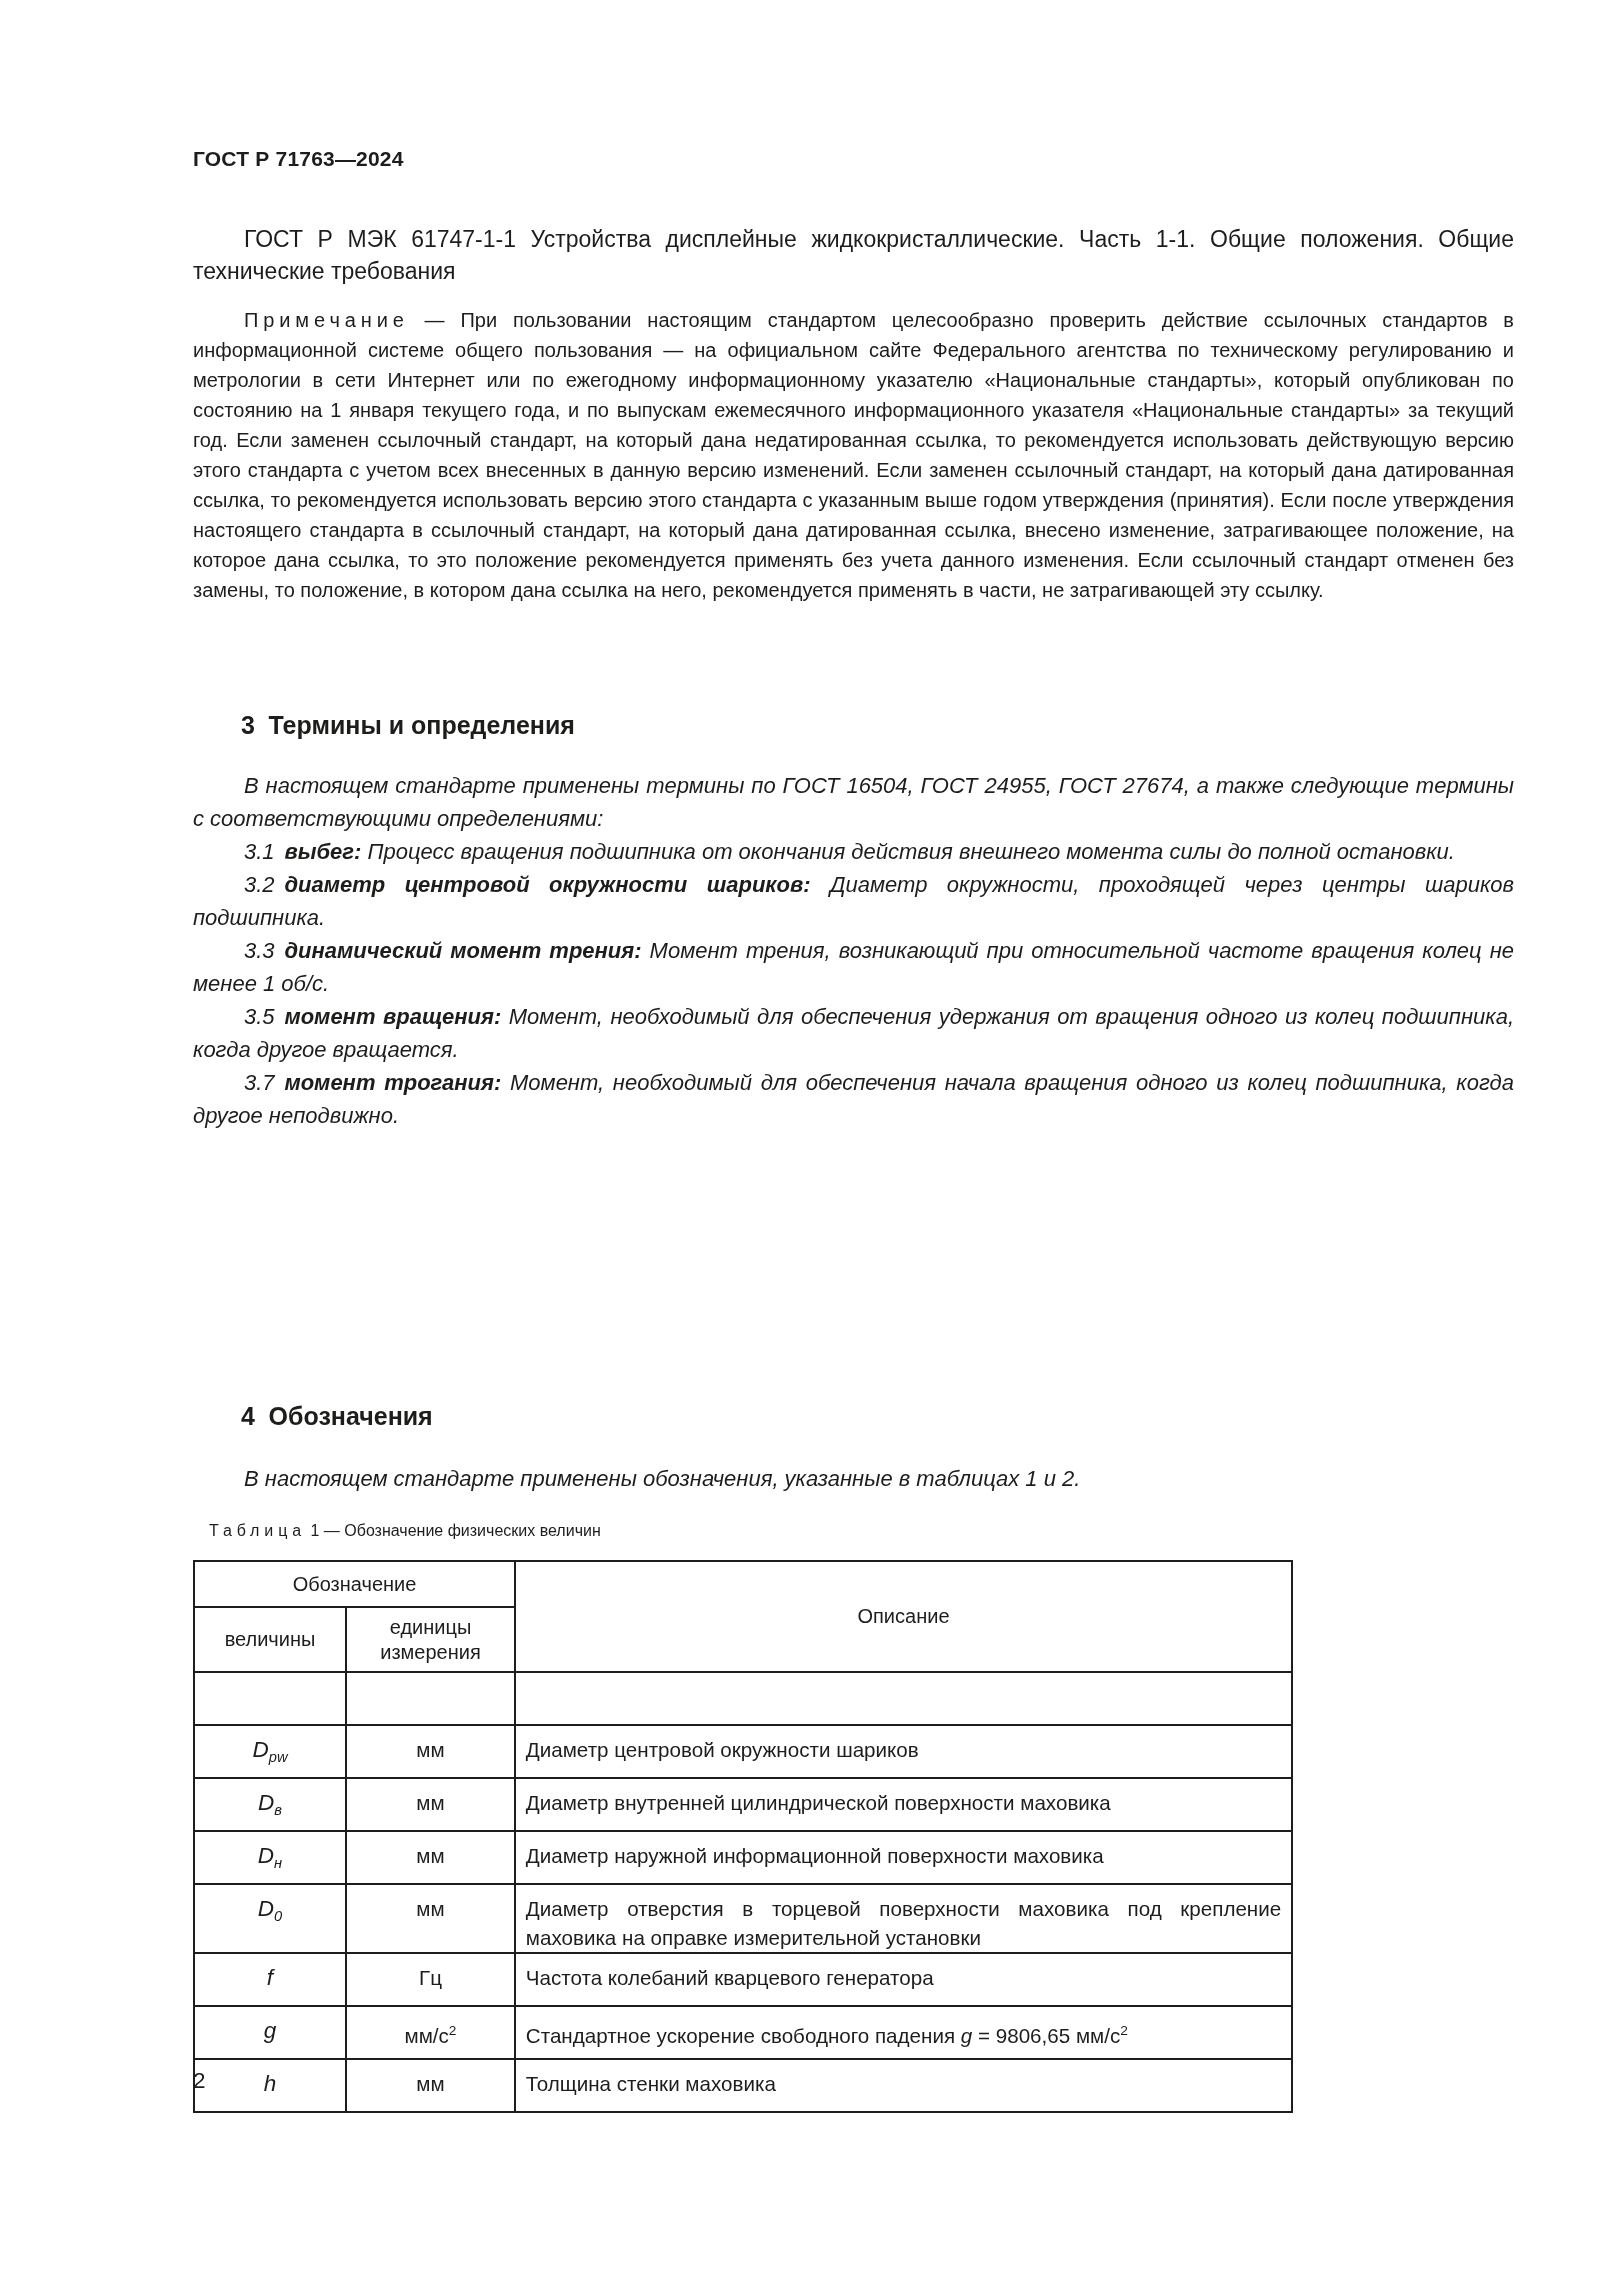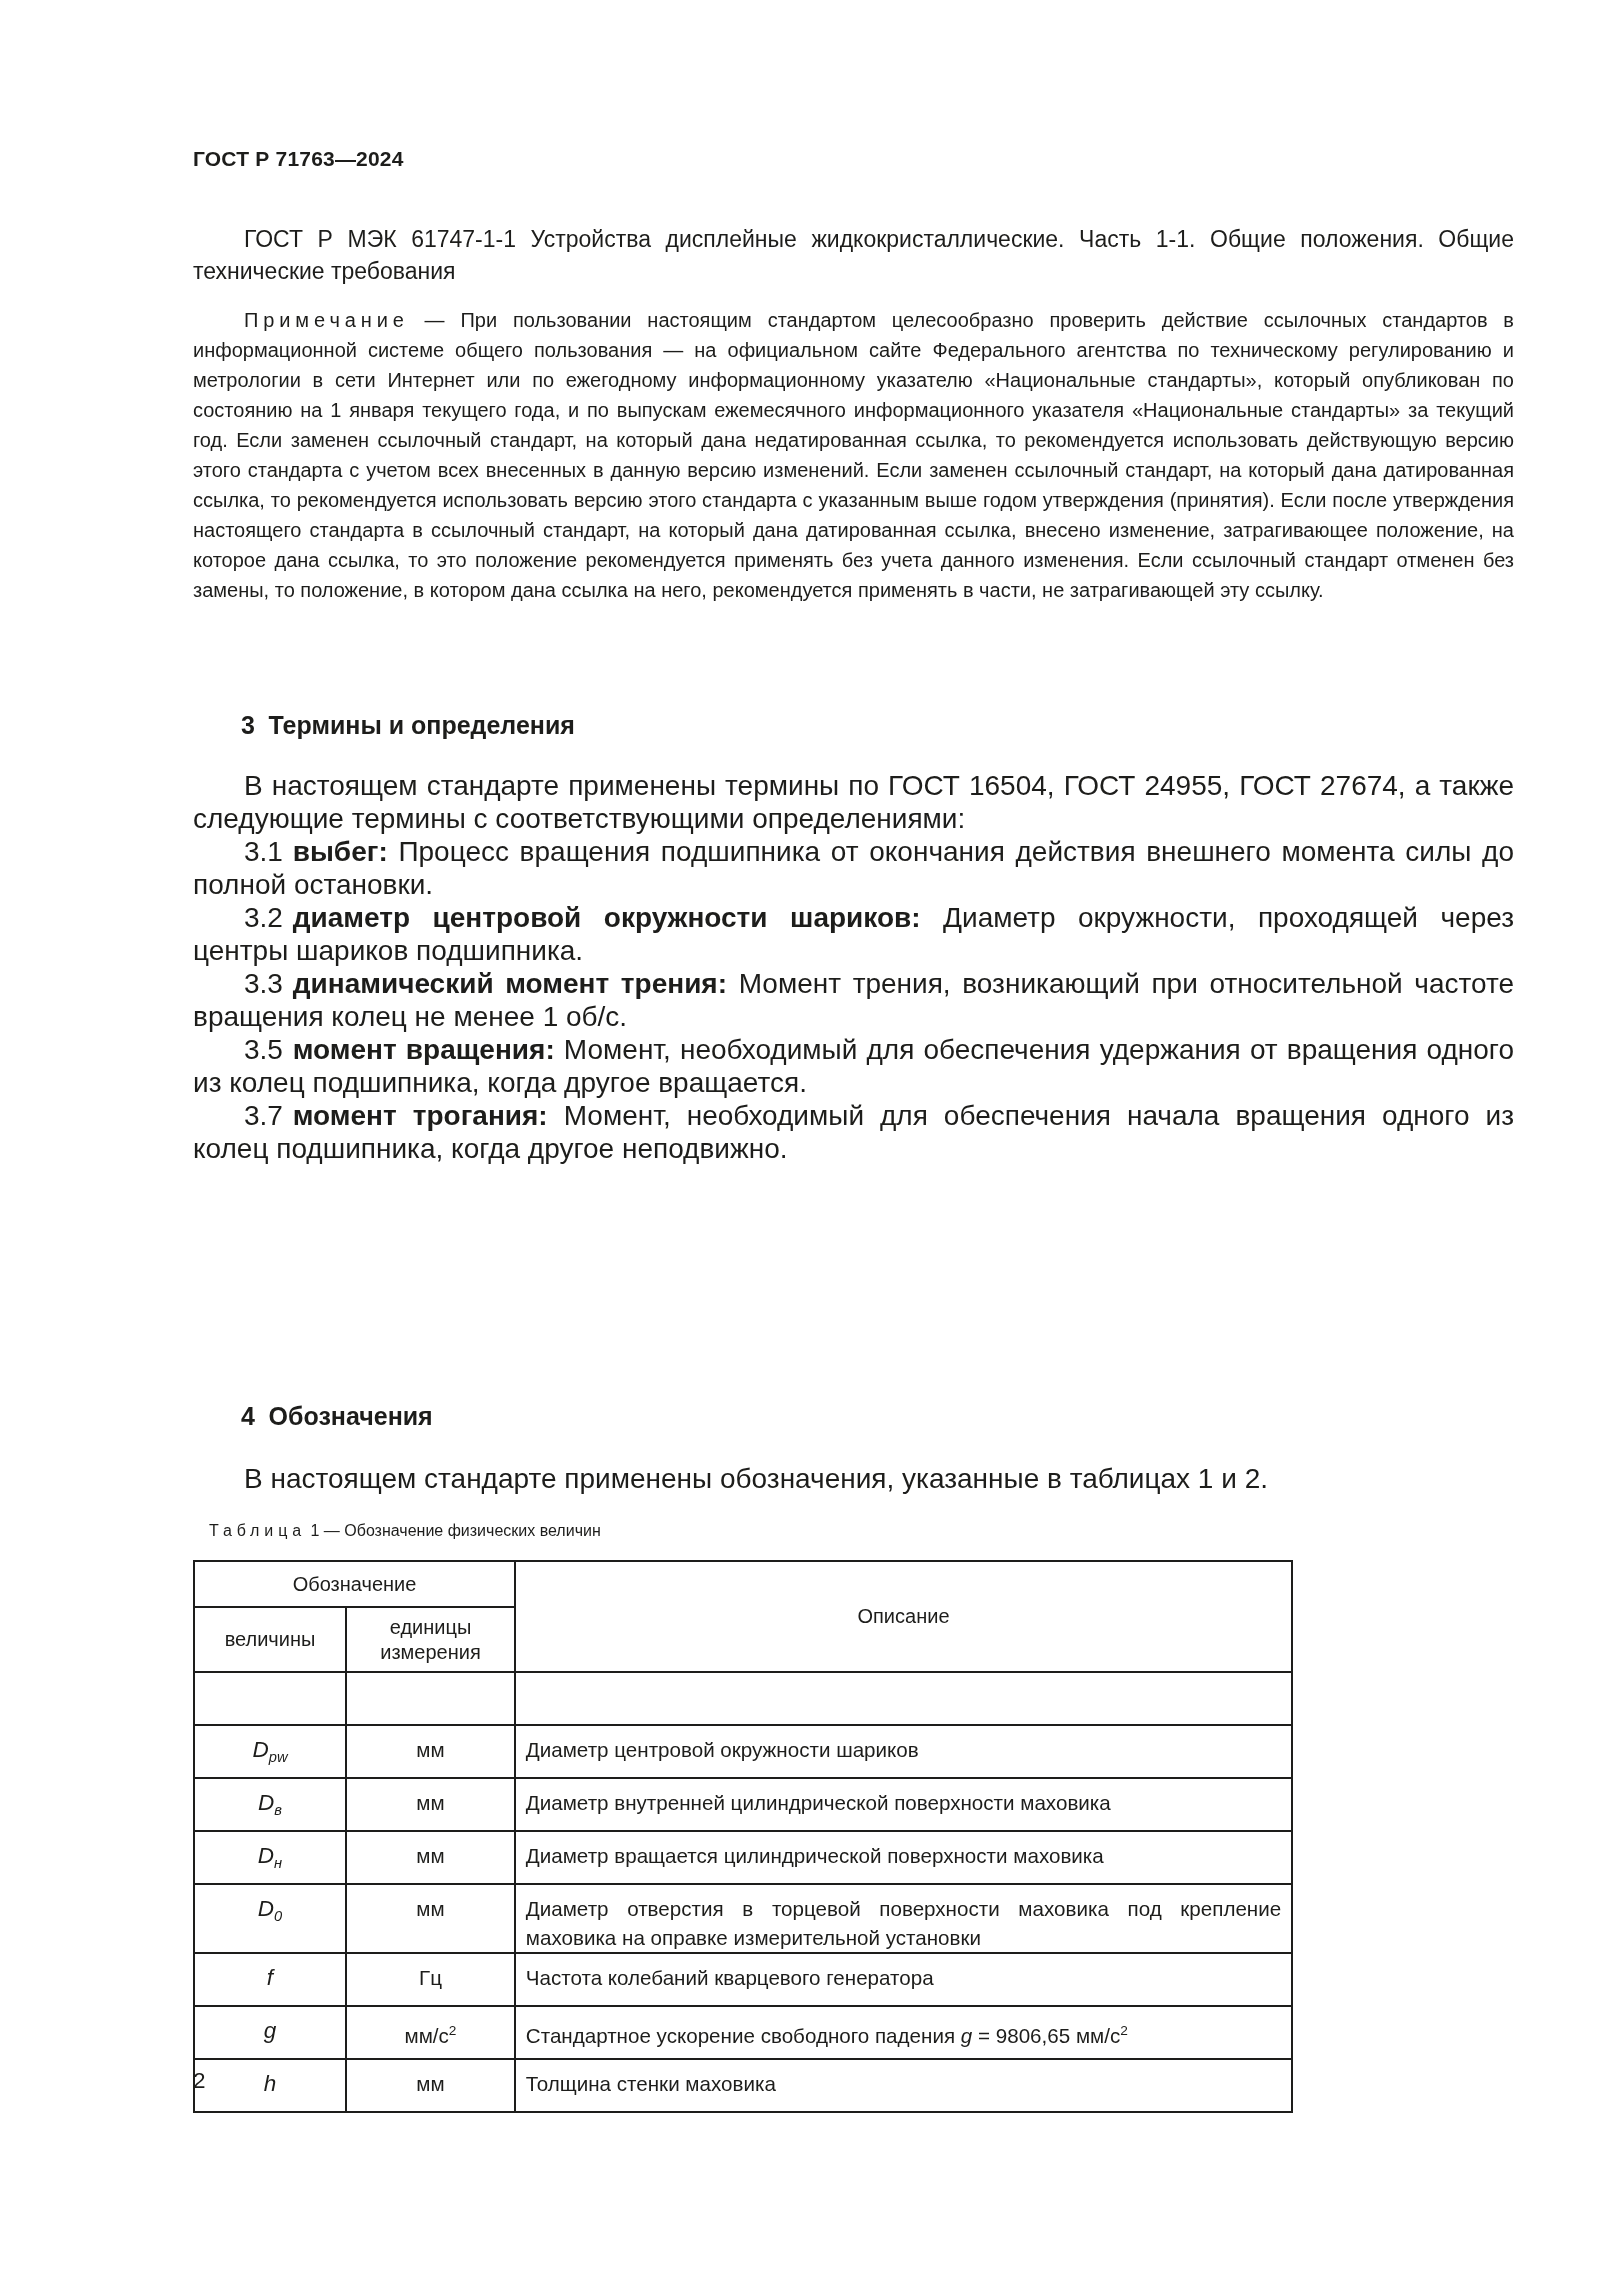--- a/index.html
+++ b/index.html
@@ -26,21 +26,21 @@
   .note .note-label { letter-spacing: 4.9px; }
   .section-heading {
     position: absolute; left: 48px;
     font-size: 25px; font-weight: bold;
   }
   .section-heading .num { margin-right: 13.7px; }
   .sec3 { top: 711px; }
   .sec4 { top: 1402px; }
   .body-block {
     position: absolute; left: 0; width: 1321px;
-    font-size: 28px; line-height: 33px; text-align: justify;
+    font-size: 22px; line-height: 33px; text-align: justify; font-style: italic;
   }
   .body-block p { margin: 0; text-indent: 51px; }
   .terms { top: 769px; }
   .term-num { margin-right: 9.8px; }
   .term-name { font-weight: bold; }
   .sec4-intro { top: 1462px; }
   .table-caption {
     position: absolute; top: 1522px; left: 16px;
     font-size: 16px;
   }
@@ -126,21 +126,21 @@
         <td class="desc">Диаметр центровой окружности шариков</td>
       </tr>
       <tr>
         <td class="sym"><span>D</span><sub>в</sub></td>
         <td class="unit">мм</td>
         <td class="desc">Диаметр внутренней цилиндрической поверхности маховика</td>
       </tr>
       <tr>
         <td class="sym"><span>D</span><sub>н</sub></td>
         <td class="unit">мм</td>
-        <td class="desc">Диаметр вращается цилиндрической поверхности маховика</td>
+        <td class="desc">Диаметр наружной информационной поверхности маховика</td>
       </tr>
       <tr>
         <td class="sym"><span>D</span><sub>0</sub></td>
         <td class="unit">мм</td>
         <td class="desc">Диаметр отверстия в торцевой поверхности маховика под крепление маховика на оправке измерительной установки</td>
       </tr>
       <tr>
         <td class="sym"><span>f</span></td>
         <td class="unit">Гц</td>
         <td class="desc">Частота колебаний кварцевого генератора</td>

